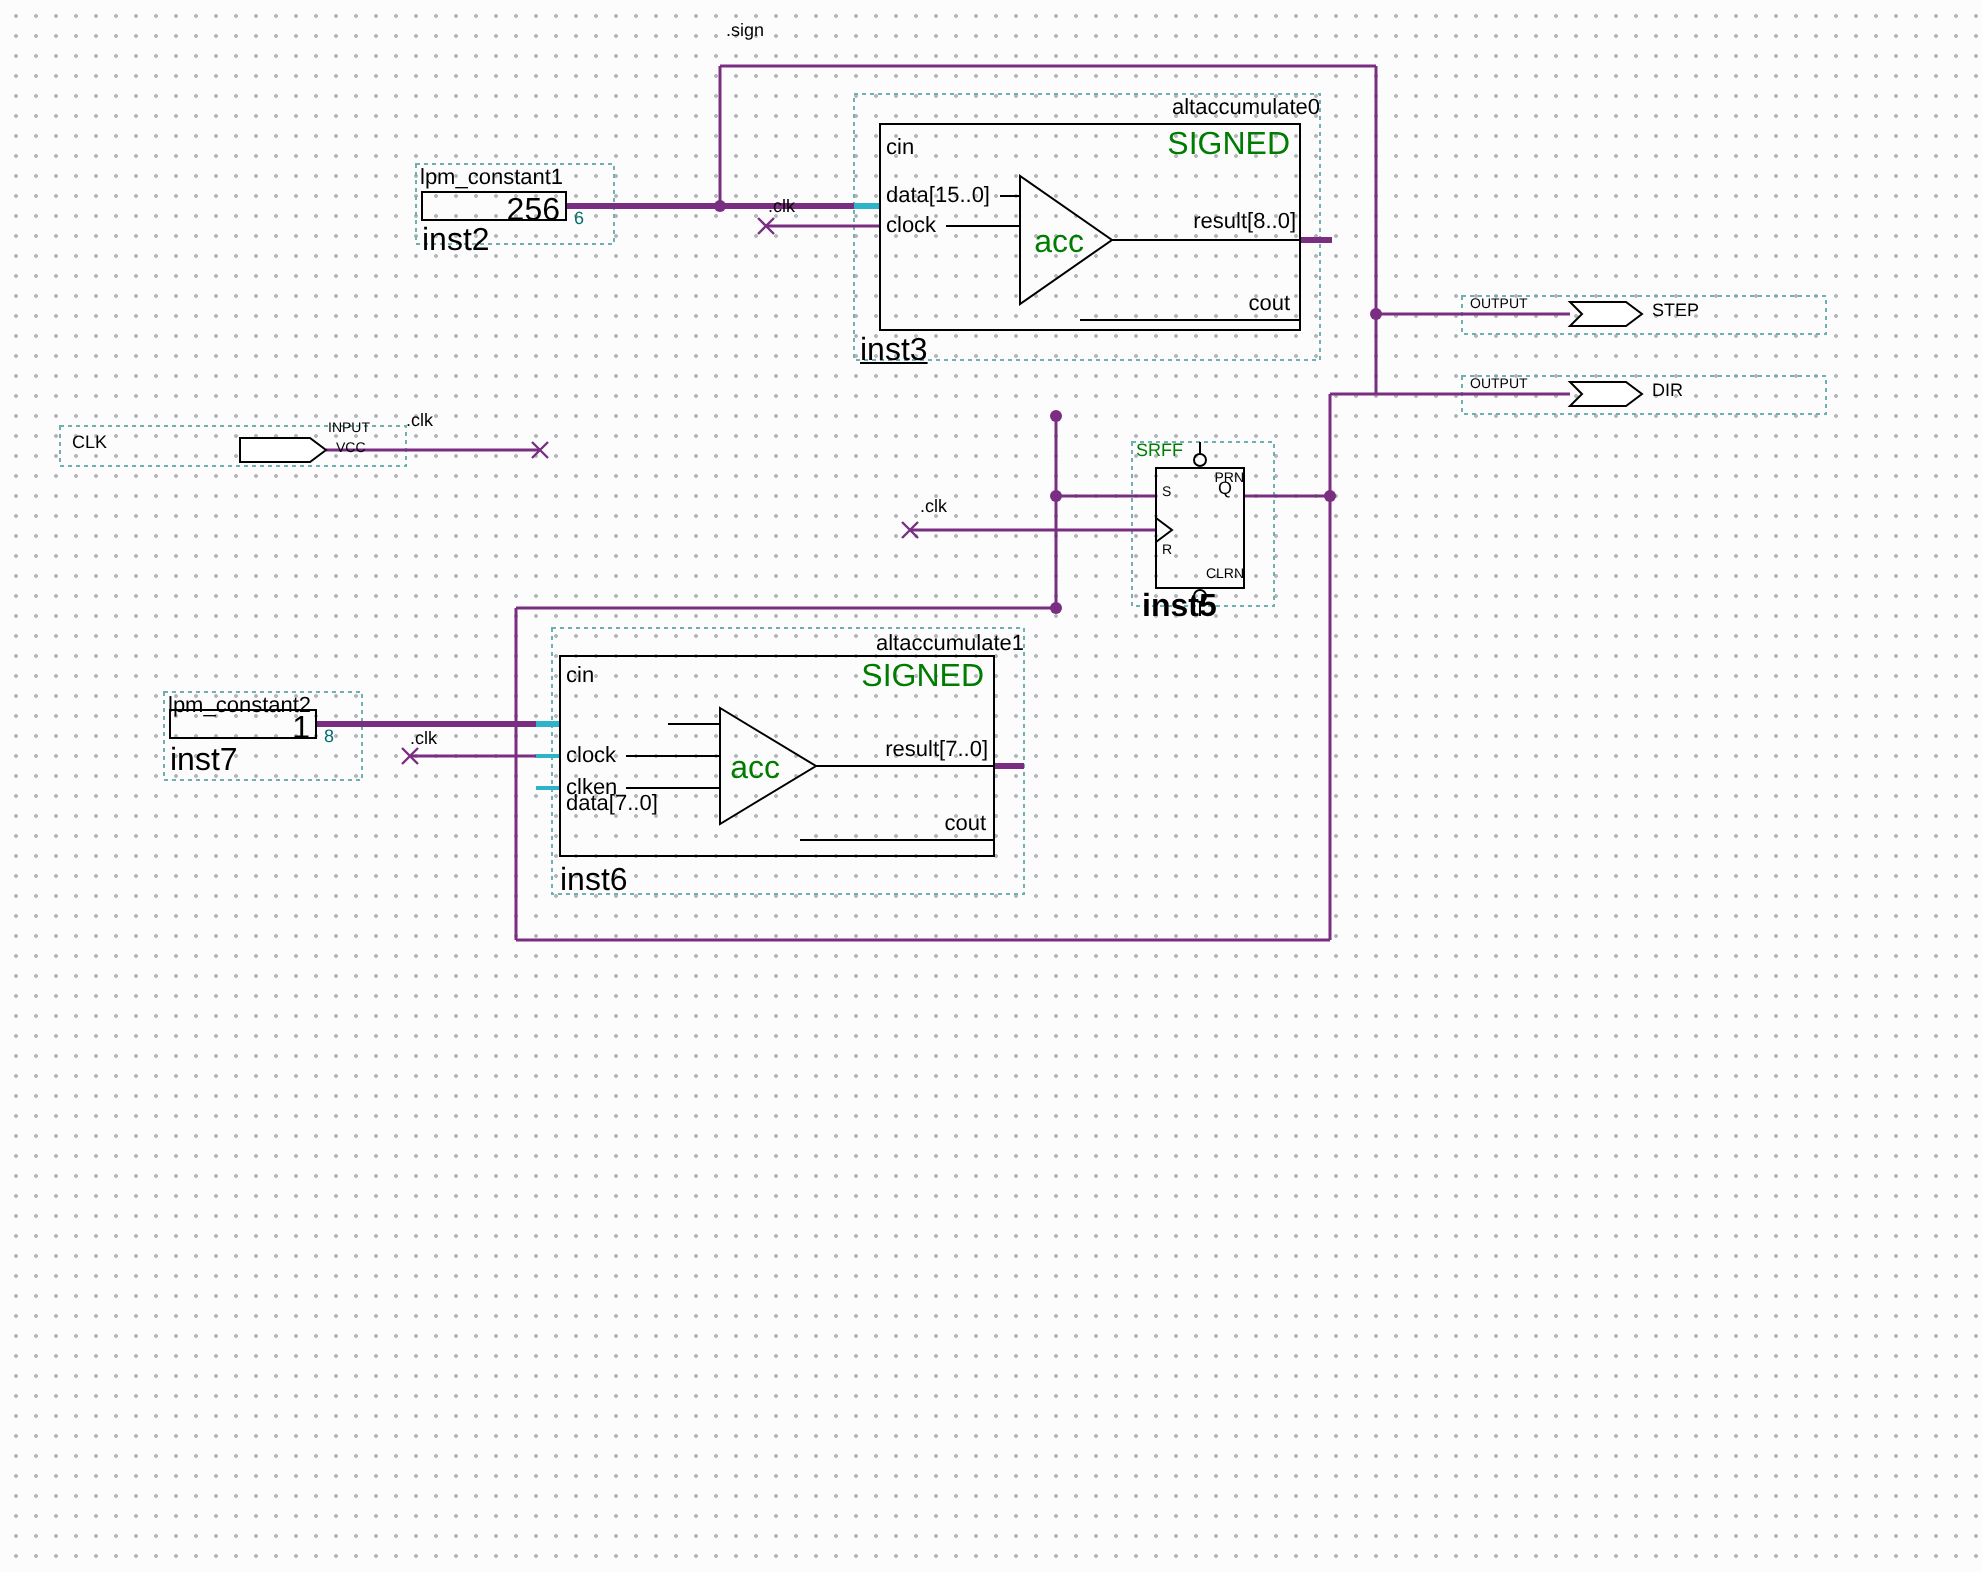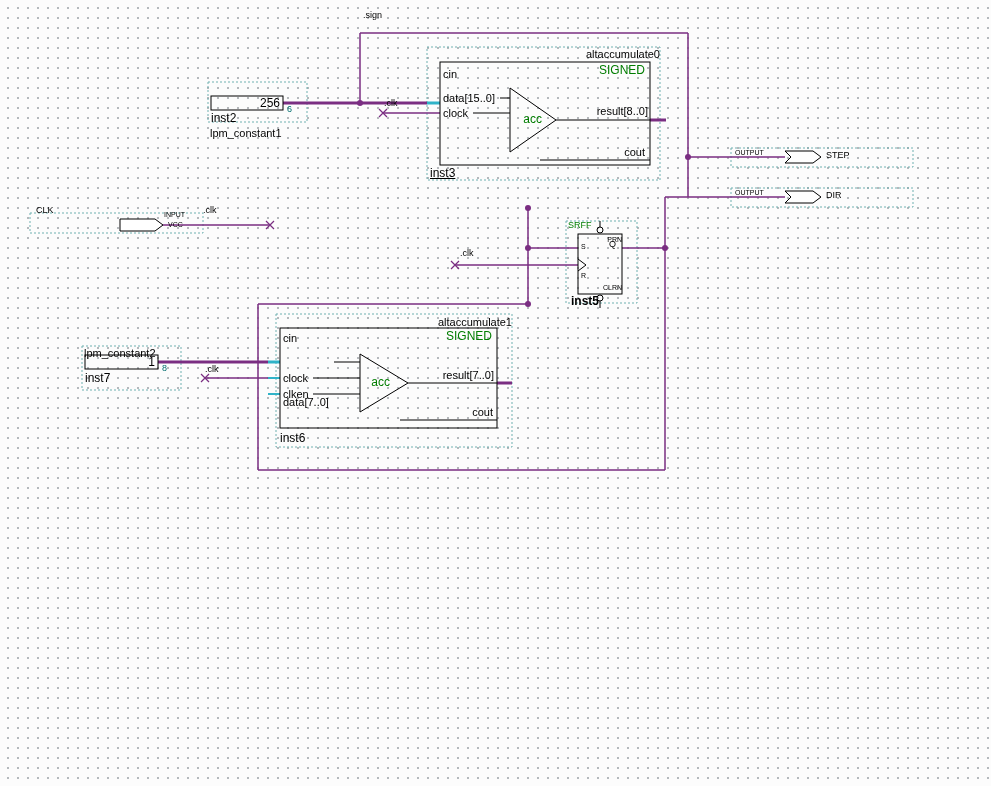--- a/index.html
+++ b/index.html
@@ -15,21 +15,21 @@
   }
   svg{position:absolute;left:0;top:0;}
   .t{
     position:absolute;
     white-space:nowrap;
     line-height:1.1;
     color:#000;
     font-family:"Liberation Sans",sans-serif;
   }
   .s11{font-size:11px;}
-  .s10{font-size:12px;}
+  .s10{font-size:16px;}
   .s9{font-size:9px;}
   .s7{font-size:7px;letter-spacing:0px;}
   .green{color:#007d00;}
   .teal{color:#006e6e;}
   .ctr{text-align:right;}
 </style>
 </head>
 <body>
 
 <div class="canvas">
@@ -135,31 +135,31 @@
   <div class="t s10 green" style="right:499px;top:330px;">SIGNED</div>
   <div class="t s11" style="left:283px;top:332px;">cin</div>
   <div class="t s11" style="left:283px;top:356px;margin-top:40px;">data[7..0]</div>
   <div class="t s11" style="left:283px;top:372px;">clock</div>
   <div class="t s11" style="left:283px;top:388px;">clken</div>
   <div class="t s11" style="right:497px;top:369px;">result[7..0]</div>
   <div class="t s11" style="right:498px;top:406px;">cout</div>
   <div class="t s10 green ctr" style="left:360px;top:376px;width:30px;">acc</div>
   <div class="t s10" style="left:280px;top:432px;">inst6</div>
 
-  <div class="t s11" style="left:210px;top:83px;margin-top:44px;">lpm_constant1</div>
+  <div class="t s11" style="left:210px;top:83px;">lpm_constant1</div>
   <div class="t s10" style="right:711px;top:97px;text-align:right;">256</div>
   <div class="t s9 teal" style="left:287px;top:105px;">6</div>
   <div class="t s10" style="left:211px;top:112px;">inst2</div>
 
   <div class="t s11" style="left:84px;top:347px;">lpm_constant2</div>
   <div class="t s10" style="right:836px;top:356px;">1</div>
   <div class="t s9 teal" style="left:162px;top:364px;">8</div>
   <div class="t s10" style="left:85px;top:372px;">inst7</div>
 
-  <div class="t s9" style="left:36px;top:206px;text-align:right;">CLK</div>
+  <div class="t s9" style="left:36px;top:217px;text-align:right;">CLK</div>
   <div class="t s7" style="left:164px;top:211px;">INPUT</div>
   <div class="t s7" style="left:168px;top:221px;">VCC</div>
 
   <div class="t s9 green" style="left:568px;top:221px;">SRFF</div>
   <div class="t s7 ctr" style="left:578px;top:236px;width:44px;">PRN</div>
   <div class="t s7 ctr" style="left:578px;top:284px;width:44px;">CLRN</div>
   <div class="t s9" style="left:609px;top:240px;">Q</div>
   <div class="t s7" style="left:581px;top:243px;">S</div>
   <div class="t s7" style="left:581px;top:272px;">R</div>
   <div class="t s10" style="left:571px;top:295px;font-weight:bold;">inst5</div>

